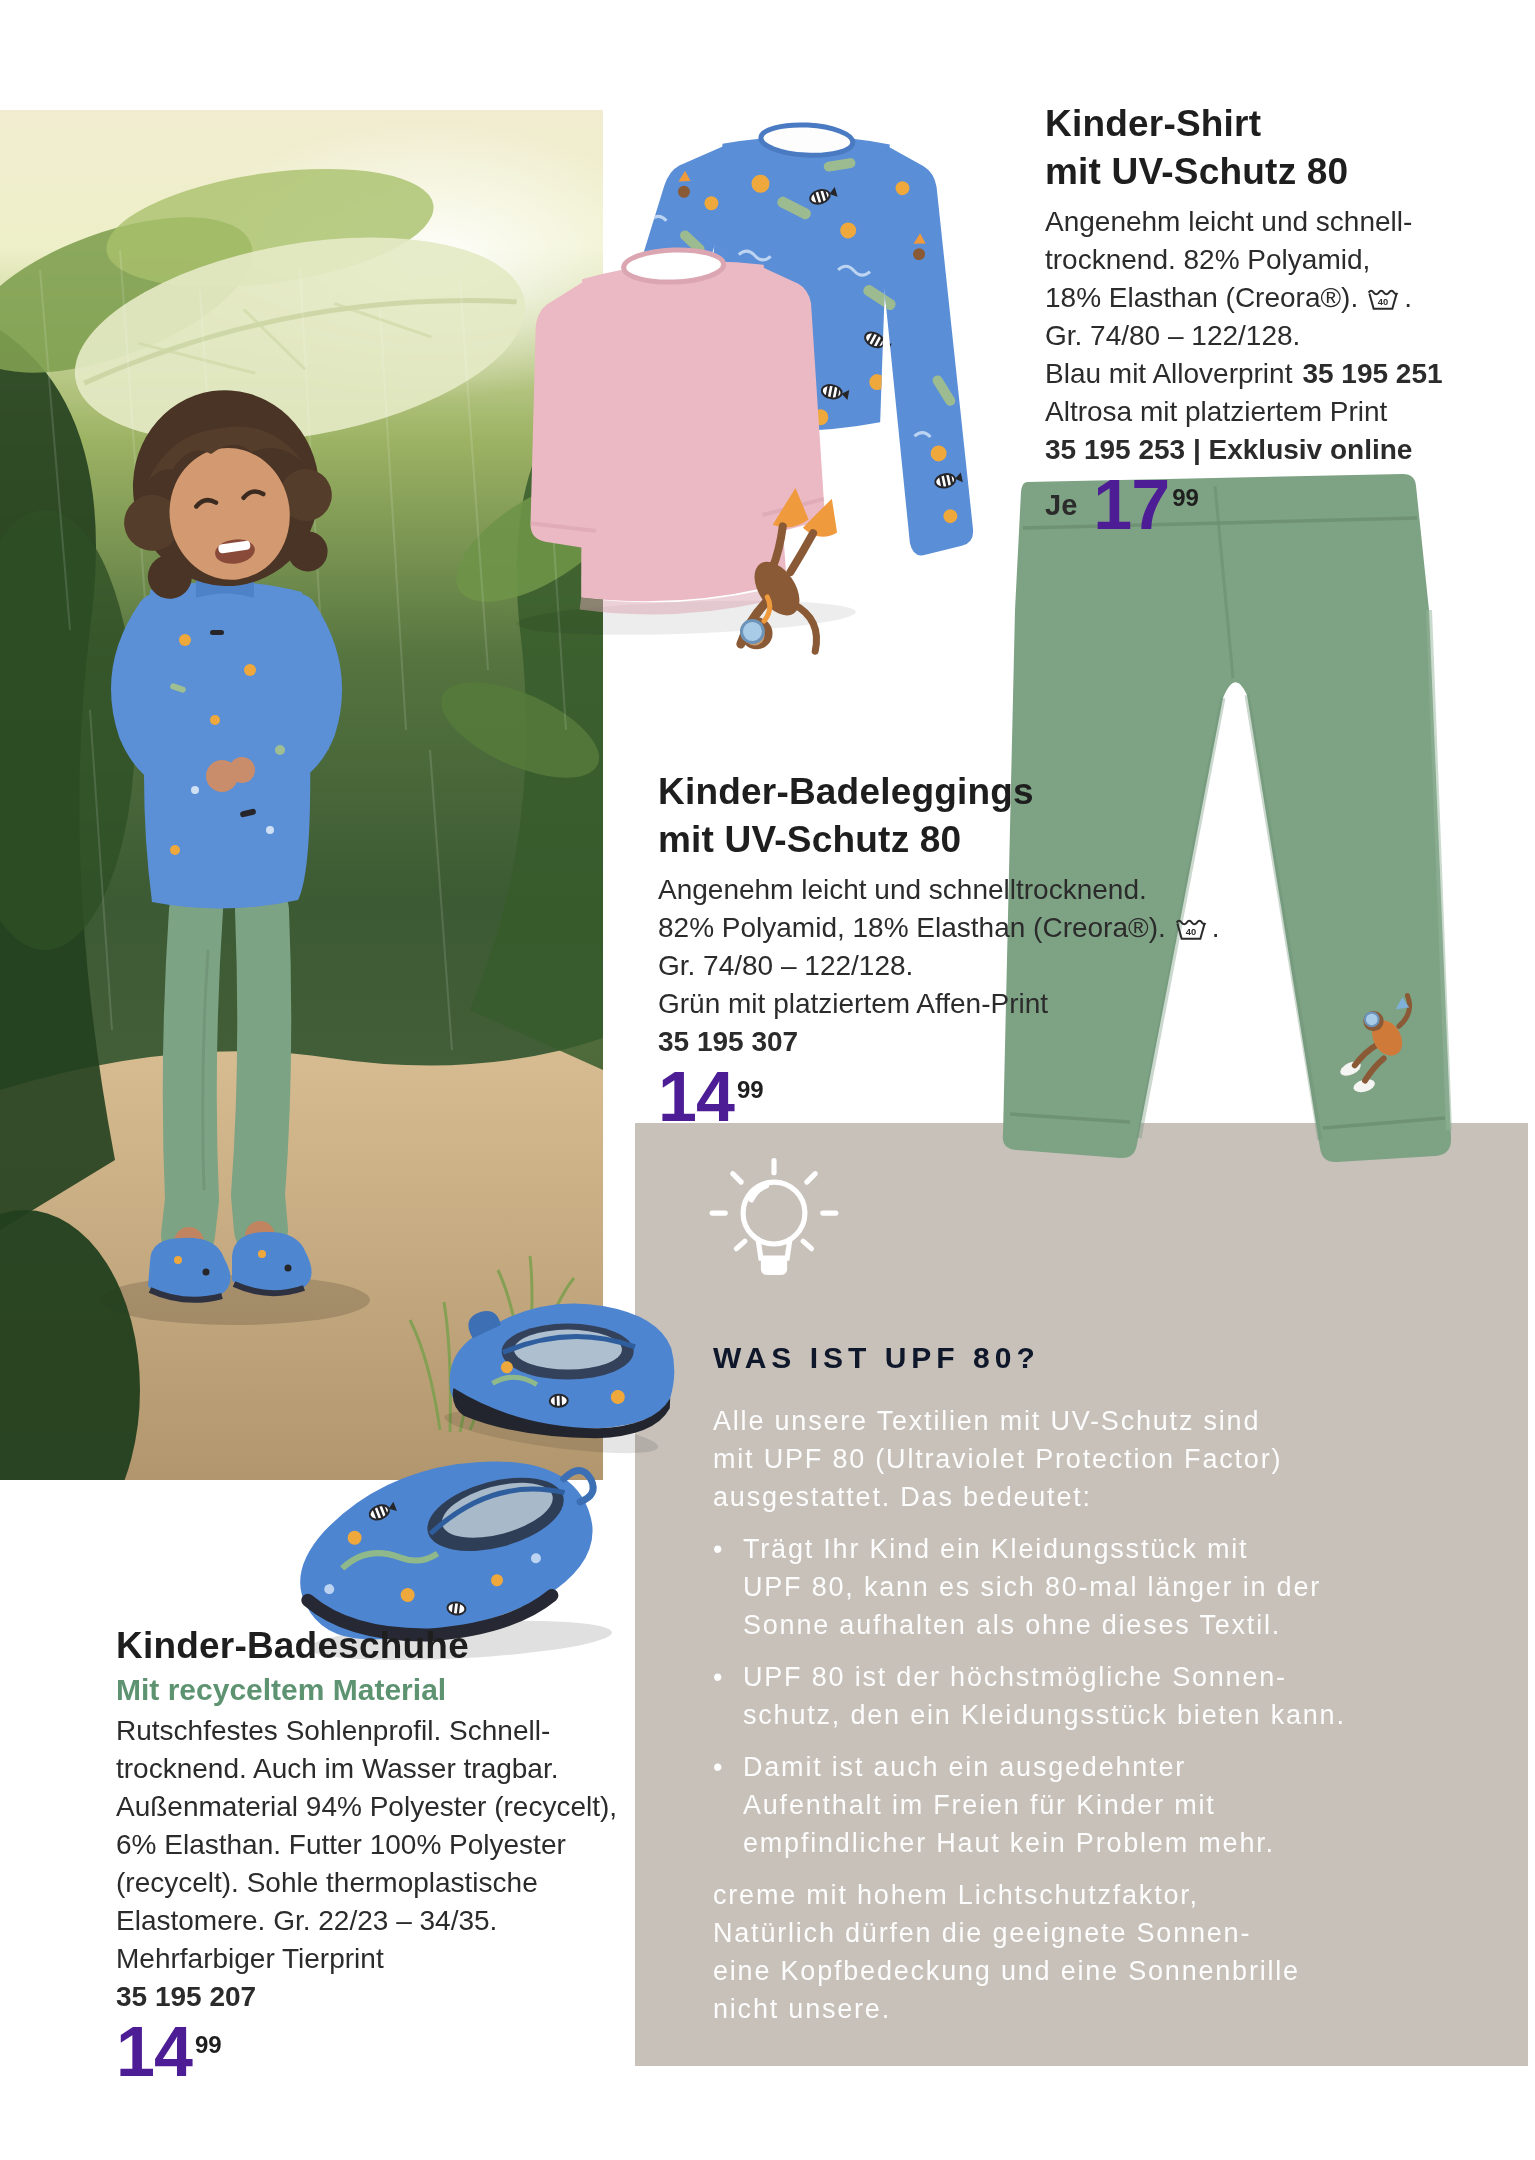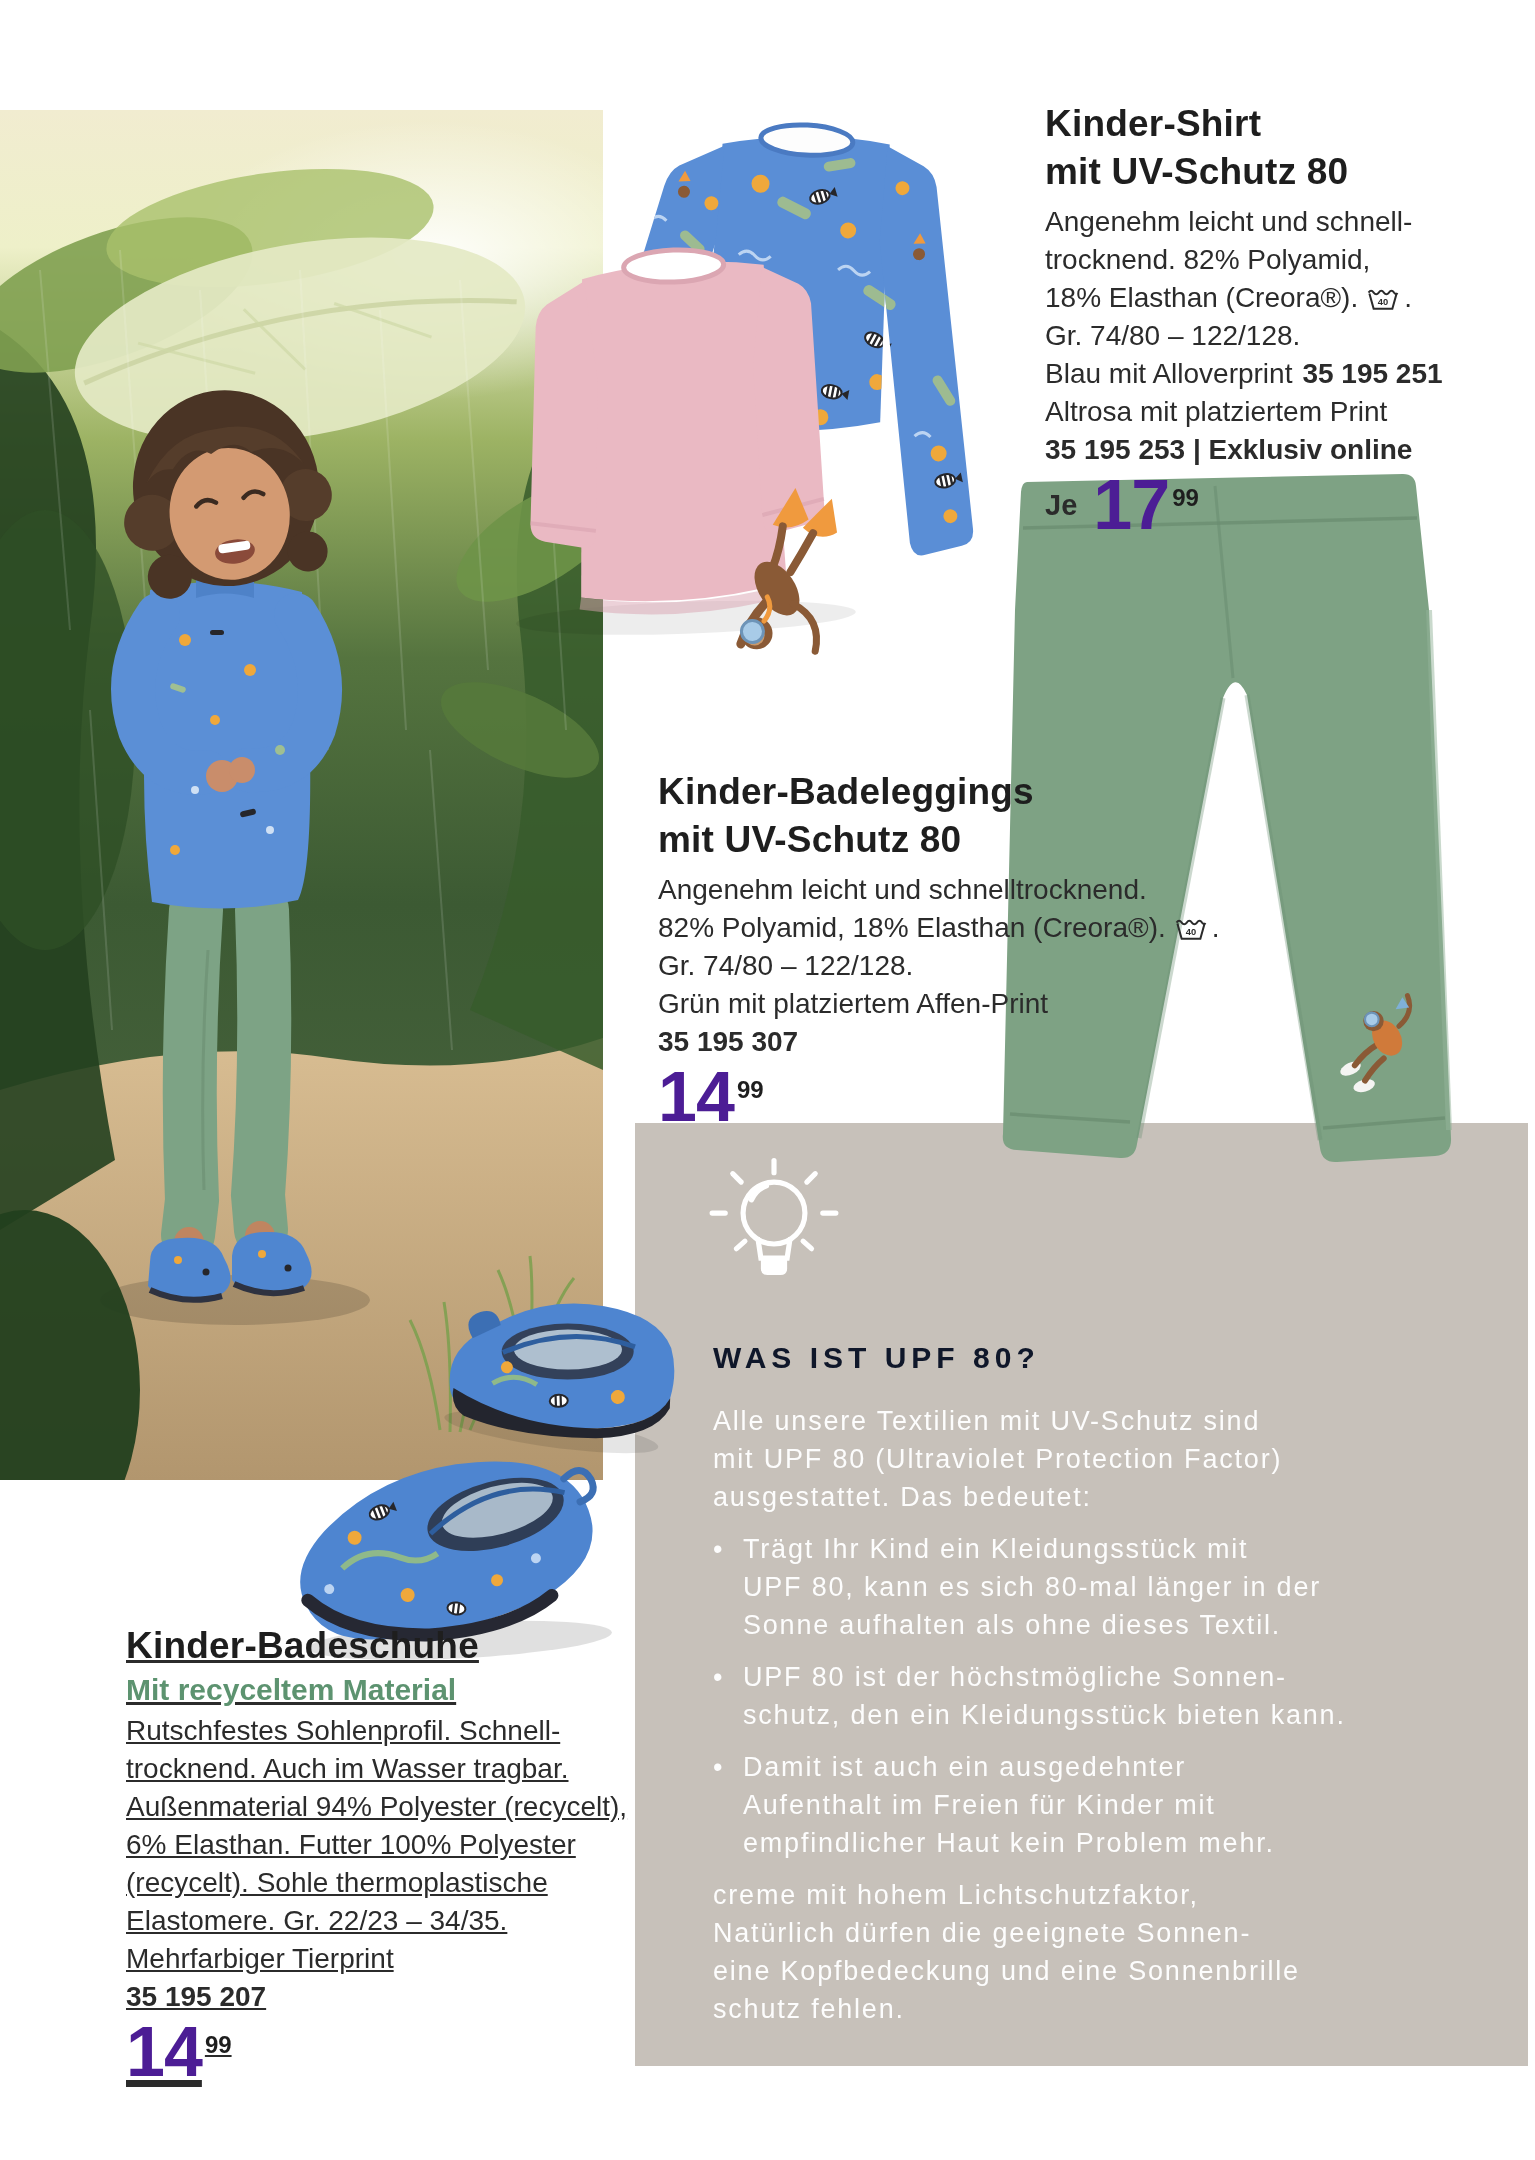--- a/index.html
+++ b/index.html
@@ -384,21 +384,21 @@
         <span>
           <span class="line">Damit ist auch ein ausgedehnter</span>
           <span class="line">Aufenthalt im Freien für Kinder mit</span>
           <span class="line">empfindlicher Haut kein Problem mehr.</span>
         </span>
       </div>
       <div class="para">
         <span class="line">creme mit hohem Lichtschutzfaktor,</span>
         <span class="line">Natürlich dürfen die geeignete Sonnen-</span>
         <span class="line">eine Kopfbedeckung und eine Sonnenbrille</span>
-        <span class="line">schutz fehlen.</span>
+        <span class="line">nicht unsere.</span>
       </div>
     </div>
   </div>
 
   <div class="abs" style="left:285px;top:1265px;width:400px;height:400px;z-index:4;">
     <svg viewBox="0 0 400 400" width="400" height="400">
 
       <g transform="translate(150,5) rotate(8 120 100)">
         <ellipse cx="125" cy="162" rx="108" ry="15" fill="#000000" opacity="0.1"></ellipse>
         <path d="M18,130 Q10,95 45,70 Q95,28 160,30 Q215,32 232,62 Q242,85 238,112 Q230,140 170,152 Q90,164 40,152 Q20,146 18,130 Z" fill="#4e85d0"></path>
@@ -436,21 +436,21 @@
             <ellipse rx="9" ry="6" fill="#fff" stroke="#26262a" stroke-width="2"></ellipse>
             <path d="M-3,-5 V5 M2,-5.5 V5.5" stroke="#26262a" stroke-width="2.2"></path>
           </g>
         <circle cx="250" cy="150" r="5" fill="#bcd4f2"></circle>
           <circle cx="42" cy="170" r="5" fill="#bcd4f2"></circle>
         <path d="M20,180 Q60,218 140,221 Q222,219 264,188" stroke="#262833" stroke-width="13" fill="none" stroke-linecap="round"></path>
       </g>
     </svg>
   </div>
 
-  <div class="abs" style="left:126px;top:1622px;width:420px;z-index:5;text-decoration:underline;">
+  <div class="abs" style="left:116px;top:1622px;width:420px;z-index:5;">
     <div class="prod-title">Kinder-Badeschuhe</div>
     <div class="prod-subtitle">Mit recyceltem Material</div>
     <div class="prod-body" style="margin-top:2px;">
       <span class="line">Rutschfestes Sohlenprofil. Schnell-</span>
       <span class="line">trocknend. Auch im Wasser tragbar.</span>
       <span class="line">Außenmaterial 94% Polyester (recycelt),</span>
       <span class="line">6% Elasthan. Futter 100% Polyester</span>
       <span class="line">(recycelt). Sohle thermoplastische</span>
       <span class="line">Elastomere. Gr. 22/23 – 34/35.</span>
       <span class="line">Mehrfarbiger Tierprint</span>

